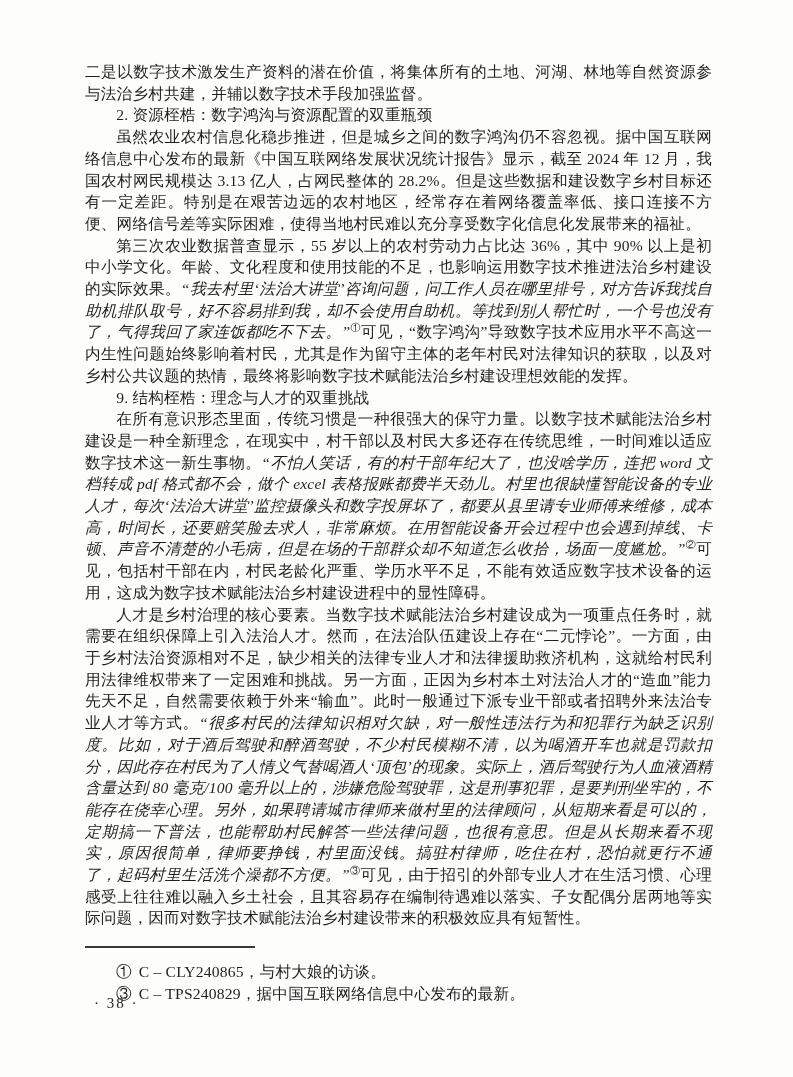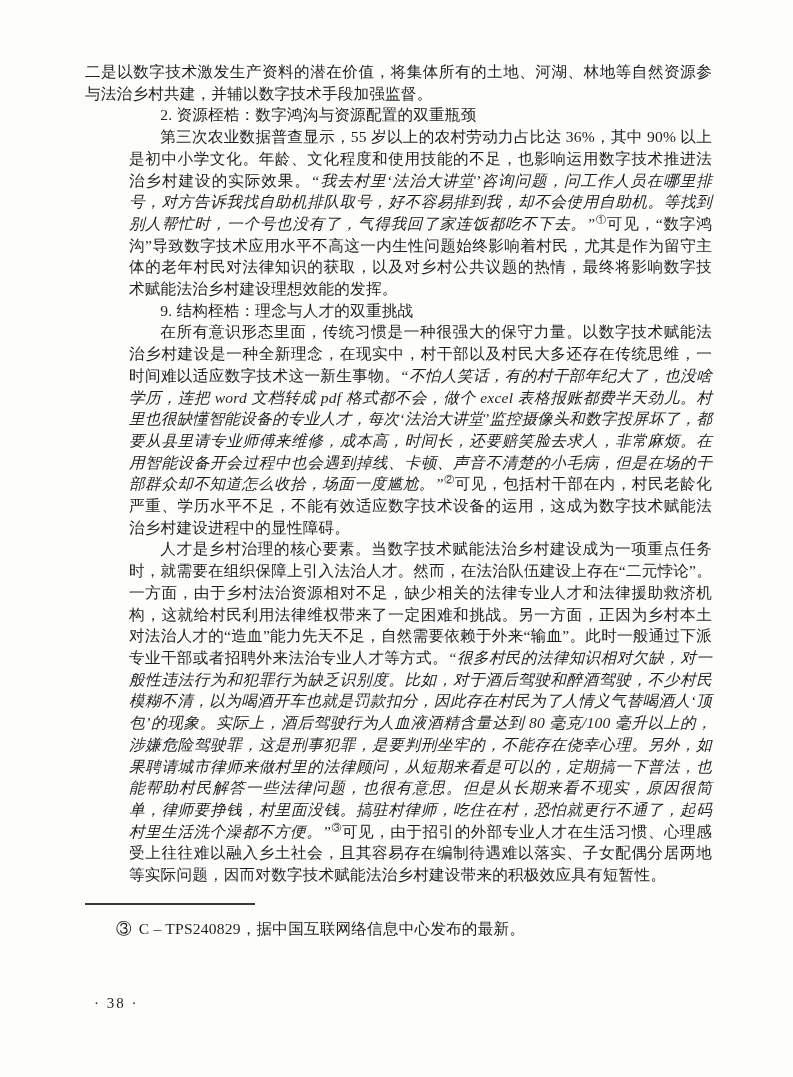--- a/index.html
+++ b/index.html
@@ -25,21 +25,21 @@
     top: 61px;
     width: 627px;
   }
   .text-body p {
     margin: 0;
     font-size: 15.6px;
     line-height: 21.7px;
     text-align: justify;
     letter-spacing: 0.2px;
   }
-  p.indent { text-indent: 2em; margin-left: 44px; }
+  p.indent { text-indent: 2em; }
   p.heading { text-indent: 2em; }
   .kai {
     font-style: italic;
     font-family: "Liberation Serif", "DejaVu Serif", serif;
   }
   .sup {
     font-size: 10px;
     vertical-align: super;
     line-height: 0;
   }
@@ -65,24 +65,26 @@
   }
 </style>
 </head>
 <body>
 
 <div class="page">
   <div class="text-body">
     <div id="paragraphs">
         <p class="body"><span>二是以数字技术激发生产资料的潜在价值，将集体所有的土地、河湖、林地等自然资源参与法治乡村共建，并辅以数字技术手段加强监督。</span></p>
         <p class="heading indent"><span>2. 资源桎梏：数字鸿沟与资源配置的双重瓶颈</span></p>
+        <p class="body indent"><span>虽然农业农村信息化稳步推进，但是城乡之间的数字鸿沟仍不容忽视。据中国互联网络信息中心发布的最新《中国互联网络发展状况统计报告》显示，截至 2024 年 12 月，我国农村网民规模达 3.13 亿人，占网民整体的 28.2%。但是这些数据和建设数字乡村目标还有一定差距。特别是在艰苦边远的农村地区，经常存在着网络覆盖率低、接口连接不方便、网络信号差等实际困难，使得当地村民难以充分享受数字化信息化发展带来的福祉。</span></p>
         <p class="body indent"><span>第三次农业数据普查显示，55 岁以上的农村劳动力占比达 36%，其中 90% 以上是初中小学文化。年龄、文化程度和使用技能的不足，也影响运用数字技术推进法治乡村建设的实际效果。</span><span class="kai">“我去村里‘法治大讲堂’咨询问题，问工作人员在哪里排号，对方告诉我找自助机排队取号，好不容易排到我，却不会使用自助机。等找到别人帮忙时，一个号也没有了，气得我回了家连饭都吃不下去。”</span><span class="sup">①</span><span>可见，“数字鸿沟”导致数字技术应用水平不高这一内生性问题始终影响着村民，尤其是作为留守主体的老年村民对法律知识的获取，以及对乡村公共议题的热情，最终将影响数字技术赋能法治乡村建设理想效能的发挥。</span></p>
         <p class="heading indent"><span>9. 结构桎梏：理念与人才的双重挑战</span></p>
         <p class="body indent"><span>在所有意识形态里面，传统习惯是一种很强大的保守力量。以数字技术赋能法治乡村建设是一种全新理念，在现实中，村干部以及村民大多还存在传统思维，一时间难以适应数字技术这一新生事物。</span><span class="kai">“不怕人笑话，有的村干部年纪大了，也没啥学历，连把 word 文档转成 pdf 格式都不会，做个 excel 表格报账都费半天劲儿。村里也很缺懂智能设备的专业人才，每次‘法治大讲堂’监控摄像头和数字投屏坏了，都要从县里请专业师傅来维修，成本高，时间长，还要赔笑脸去求人，非常麻烦。在用智能设备开会过程中也会遇到掉线、卡顿、声音不清楚的小毛病，但是在场的干部群众却不知道怎么收拾，场面一度尴尬。”</span><span class="sup">②</span><span>可见，包括村干部在内，村民老龄化严重、学历水平不足，不能有效适应数字技术设备的运用，这成为数字技术赋能法治乡村建设进程中的显性障碍。</span></p>
         <p class="body indent"><span>人才是乡村治理的核心要素。当数字技术赋能法治乡村建设成为一项重点任务时，就需要在组织保障上引入法治人才。然而，在法治队伍建设上存在“二元悖论”。一方面，由于乡村法治资源相对不足，缺少相关的法律专业人才和法律援助救济机构，这就给村民利用法律维权带来了一定困难和挑战。另一方面，正因为乡村本土对法治人才的“造血”能力先天不足，自然需要依赖于外来“输血”。此时一般通过下派专业干部或者招聘外来法治专业人才等方式。</span><span class="kai">“很多村民的法律知识相对欠缺，对一般性违法行为和犯罪行为缺乏识别度。比如，对于酒后驾驶和醉酒驾驶，不少村民模糊不清，以为喝酒开车也就是罚款扣分，因此存在村民为了人情义气替喝酒人‘顶包’的现象。实际上，酒后驾驶行为人血液酒精含量达到 80 毫克/100 毫升以上的，涉嫌危险驾驶罪，这是刑事犯罪，是要判刑坐牢的，不能存在侥幸心理。另外，如果聘请城市律师来做村里的法律顾问，从短期来看是可以的，定期搞一下普法，也能帮助村民解答一些法律问题，也很有意思。但是从长期来看不现实，原因很简单，律师要挣钱，村里面没钱。搞驻村律师，吃住在村，恐怕就更行不通了，起码村里生活洗个澡都不方便。”</span><span class="sup">③</span><span>可见，由于招引的外部专业人才在生活习惯、心理感受上往往难以融入乡土社会，且其容易存在编制待遇难以落实、子女配偶分居两地等实际问题，因而对数字技术赋能法治乡村建设带来的积极效应具有短暂性。</span></p>
       </div>
     <hr class="footnote-sep">
     <div id="footnotes" class="footnotes">
+        <p class="fn-line"><span class="marker">①</span><span>C – CLY240865，与村大娘的访谈。</span></p>
         <p class="fn-line"><span class="marker">③</span><span>C – TPS240829，据中国互联网络信息中心发布的最新。</span></p>
       </div>
   </div>
   <div class="page-number">· 38 ·</div>
 </div>
 
 </body></html>

